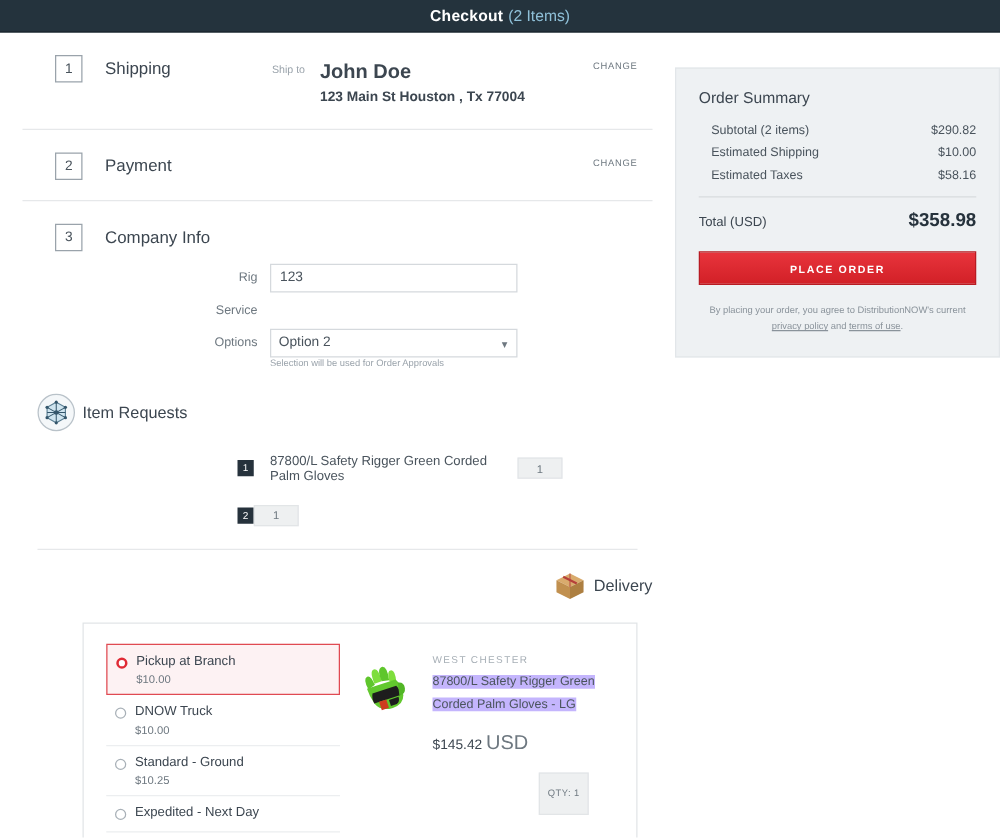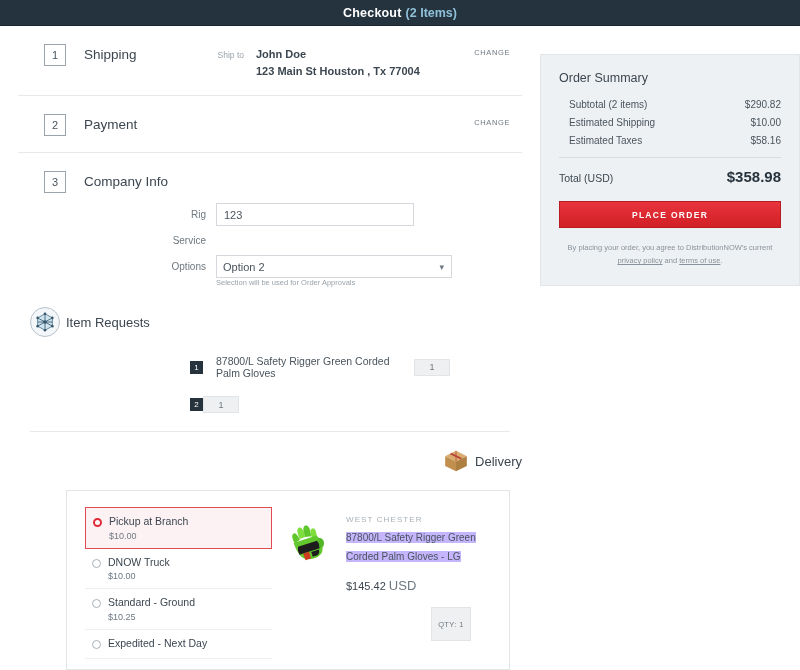--- a/index.html
+++ b/index.html
@@ -22,21 +22,21 @@
     border-bottom: 1px solid #1a262e;
   }
   .topbar-title {
     font-size: 12.5px;
     font-weight: bold;
     color: #ffffff;
     letter-spacing: .2px;
   }
   .topbar-count {
     font-size: 12.5px;
-    font-weight: bold;
+    font-weight: normal;
     color: #8fc0d8;
     margin-left: 4px;
   }
 
   
   .page {
     display: flex;
     align-items: flex-start;
     padding: 0;
     height: 644px;
@@ -89,21 +89,21 @@
 
   .shipto-wrap { display: flex; align-items: flex-start; margin-left: 8px; }
   .shipto-label {
     font-size: 8.5px;
     color: #9aa3ab;
     padding-top: 4px;
     width: 42px;
     text-align: right;
     margin-right: 12px;
   }
-  .shipto-name { font-size: 11px; color: #3c4650; font-weight: bold; line-height: 1.5; }
+  .shipto-name { font-size: 16px; color: #3c4650; font-weight: bold; line-height: 1.5; }
   .shipto-addr { font-size: 11px; color: #3c4650; font-weight: bold; line-height: 1.5; }
 
   
   .form-area { padding: 6px 0 4px 0; }
   .form-row {
     display: flex;
     align-items: center;
     justify-content: flex-start;
     margin-bottom: 9px;
   }
@@ -127,21 +127,21 @@
     color: #4a545d;
     position: relative;
   }
   .cal-icon {
     position: absolute;
     right: 6px; top: 4px;
     width: 13px; height: 13px;
     opacity: .55;
   }
   .select-field {
-    width: 236px; height: 23px;
+    width: 198px; height: 23px;
     border: 1px solid #d5d9dd;
     background: #fff;
     font-size: 11px;
     color: #4a545d;
     padding: 0 6px;
     appearance: none;
     -webkit-appearance: none;
     font-family: "Liberation Sans", sans-serif;
   }
   .select-wrap { position: relative; display: inline-block; }
@@ -268,21 +268,21 @@
     background: #c4b5fd;
     display: inline;
     box-decoration-break: clone;
     -webkit-box-decoration-break: clone;
   }
   .prod-price {
     margin-top: 14px;
     font-size: 11px;
     color: #3c4650;
   }
-  .prod-price .cur { color: #6e7880; font-size: 13px; }
+  .prod-price .cur { color: #6e7880; font-size: 16px; }
   .qty-badge {
     margin-top: 14px;
     margin-left: 85px;
     width: 40px; height: 34px;
     background: #eef0f1;
     border: 1px solid #e2e5e7;
     font-size: 7.5px;
     letter-spacing: .4px;
     color: #6e7880;
     display: flex; align-items: center; justify-content: center;

